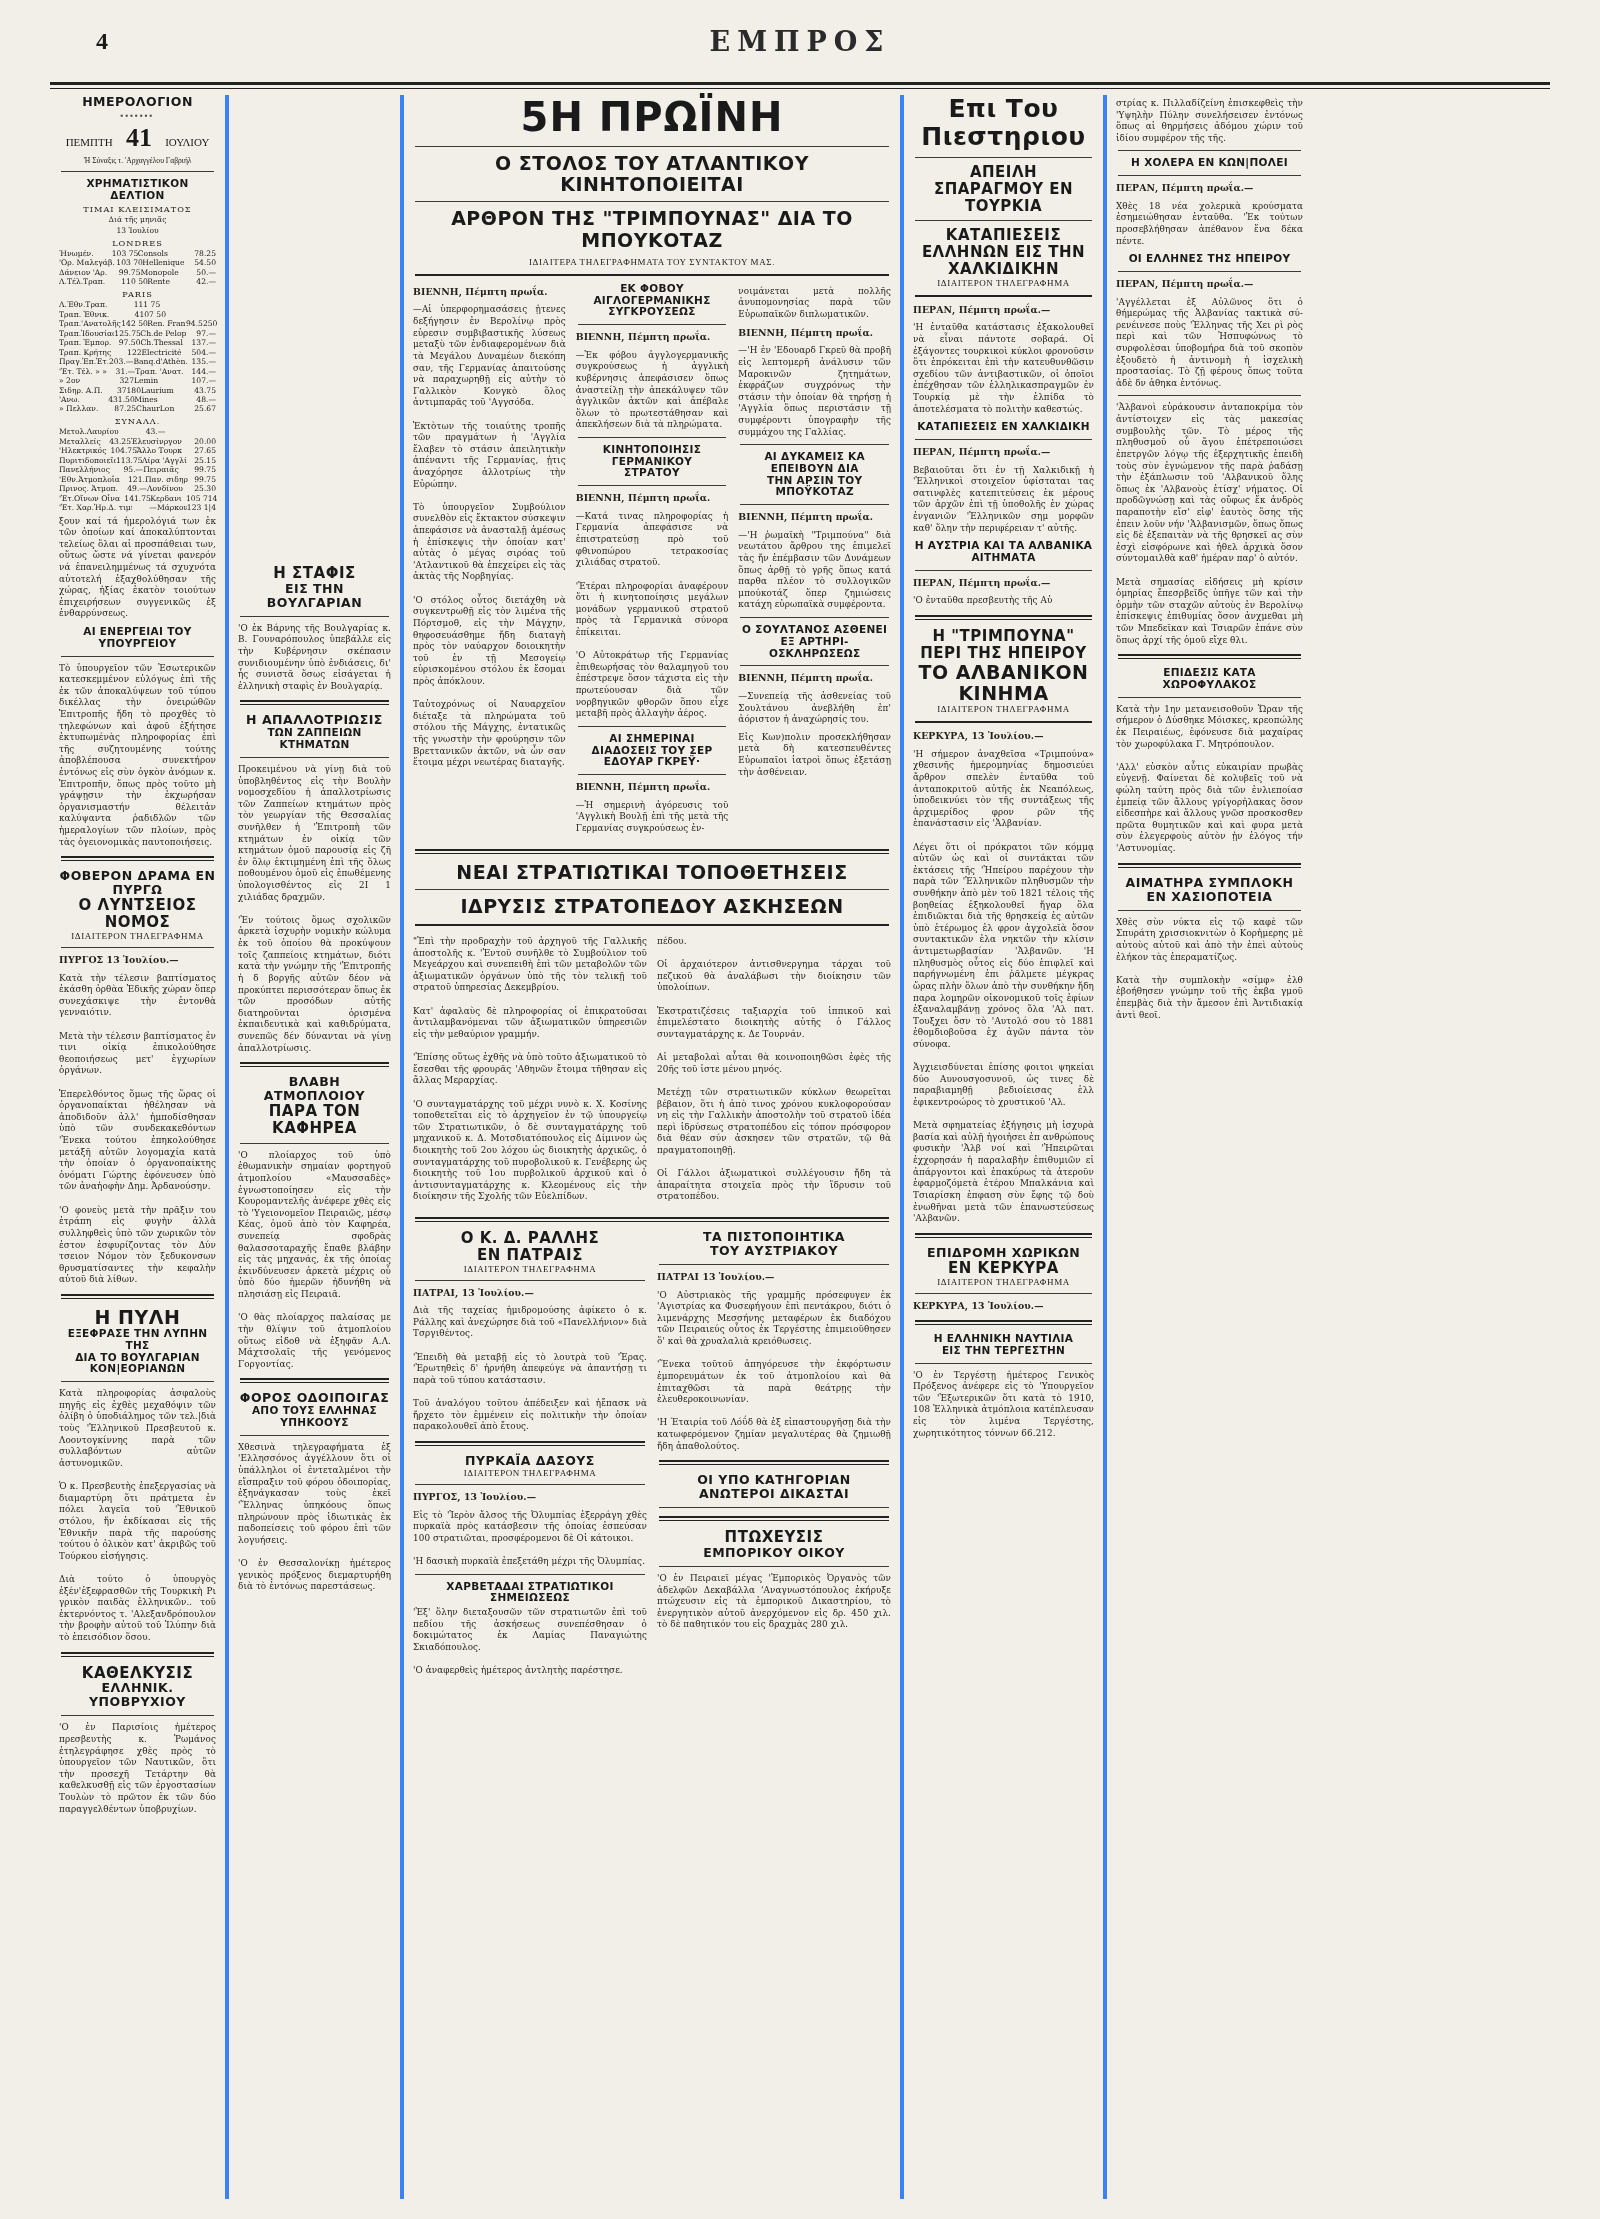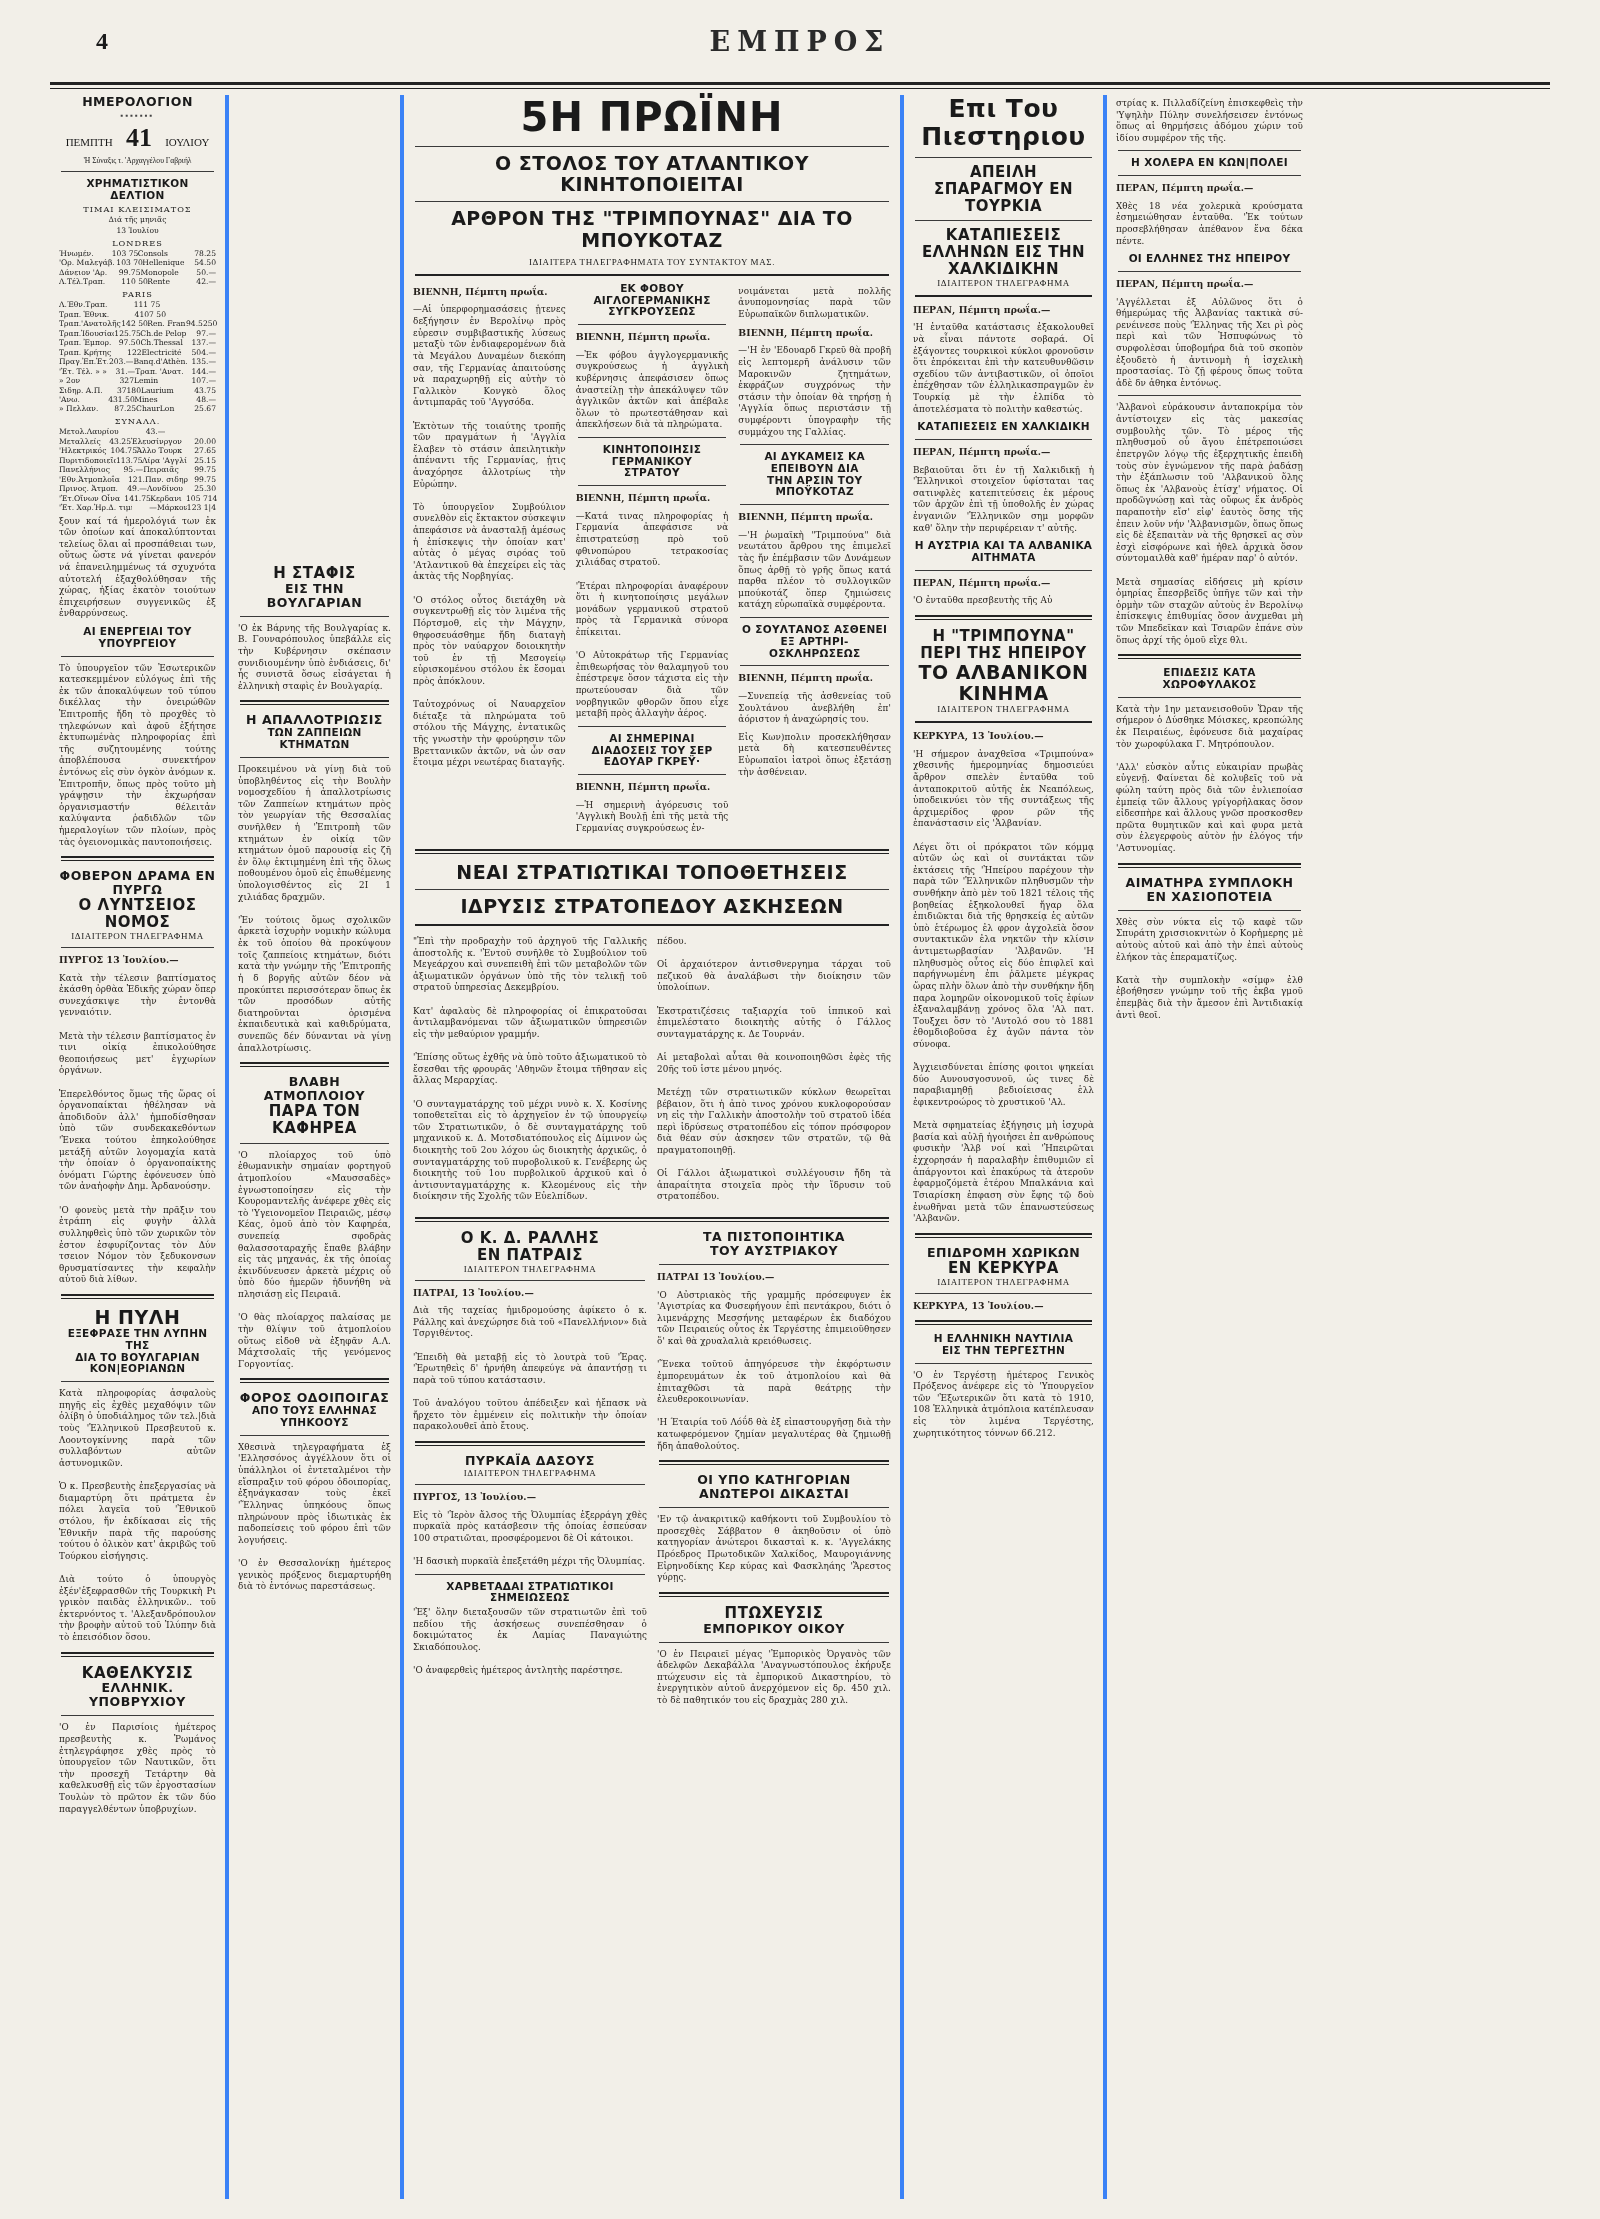--- a/index.html
+++ b/index.html
@@ -584,21 +584,20 @@
           <div class="body-text tight" style="white-space:pre-line">'Ο Αὐστριακὸς τῆς γραμμῆς πρόσεφυγεν ἐκ 'Αγιστρίας κα Φυσεφήγουν ἐπὶ πεντάκρου, διότι ὁ λιμενάρχης Μεσσήνης μεταφέρων ἐκ διαδόχου τῶν Πειραιεύς οὗτος ἐκ Τεργέστης ἐπιμειοῦθησεν ὅ' καὶ θὰ χρυαλαλιὰ κρειόθωσεις.
 
 'Ἕνεκα τοῦτοῦ ἀπηγόρευσε τὴν ἐκφόρτωσιν ἐμπορευμάτων ἐκ τοῦ ἀτμοπλοίου καὶ θὰ ἐπιταχθῶσι τὰ παρὰ θεάτρῃς τὴν ἐλευθεροκοινωνίαν.
 
 'Η Έταιρία τοῦ Λόΰδ θὰ ἐξ εἰπαστουργῆσῃ διὰ τὴν κατωφερόμενον ζημίαν μεγαλυτέρας θὰ ζημιωθῇ ἤδη ἀπαθολούτος.</div>
 
           <div class="hr-dbl"></div>
           <div class="hd hd-xs">ΟΙ ΥΠΟ ΚΑΤΗΓΟΡΙΑΝ</div>
           <div class="hd hd-xs">ΑΝΩΤΕΡΟΙ ΔΙΚΑΣΤΑΙ</div>
           <div class="hr"></div>
-          <div class="body-text tight" style="white-space:pre-line">'Εν τῷ ἀνακριτικῷ καθήκοντι τοῦ Συμβουλίου τὸ προσεχθὲς Σάββατον θ ἀκηθοῦσιν οἱ ὑπὸ κατηγορίαν ἀνώτεροι δικασταὶ κ. κ. 'Αγγελάκης Πρόεδρος Πρωτοδικῶν Χαλκίδος, Μαυρογιάννης Εἰρηνοδίκης Κερ κύρας καὶ Φασκληάης 'Ἄρεστος γύρῃς.</div>
 
           <div class="hr-dbl"></div>
           <div class="hd hd-sm">ΠΤΩΧΕΥΣΙΣ</div>
           <div class="hd hd-xs">ΕΜΠΟΡΙΚΟΥ ΟΙΚΟΥ</div>
           <div class="hr"></div>
           <div class="body-text tight">'Ο ἐν Πειραιεῖ μέγας 'Ἐμπορικὸς Ὀργανὸς τῶν ἀδελφῶν Δεκαβάλλα 'Αναγνωστόπουλος ἐκήρυξε πτώχευσιν εἰς τὰ ἐμπορικοῦ Δικαστηρίου, τὸ ἐνεργητικὸν αὐτοῦ ἀνερχόμενον εἰς δρ. 450 χιλ. τὸ δὲ παθητικόν του εἰς δραχμὰς 280 χιλ.</div>
         </div>
       </div>
     </div>
 

